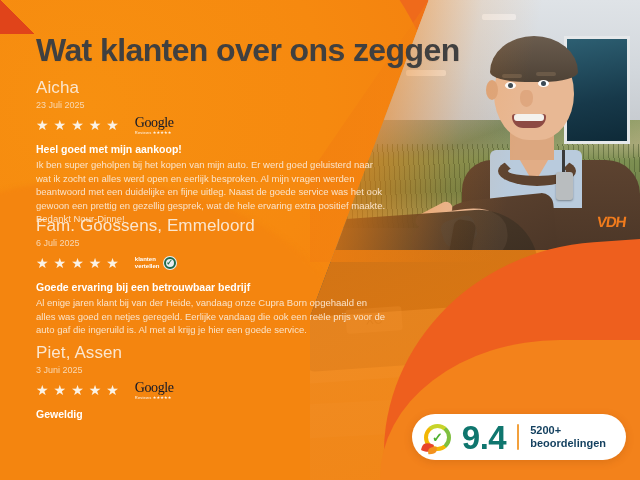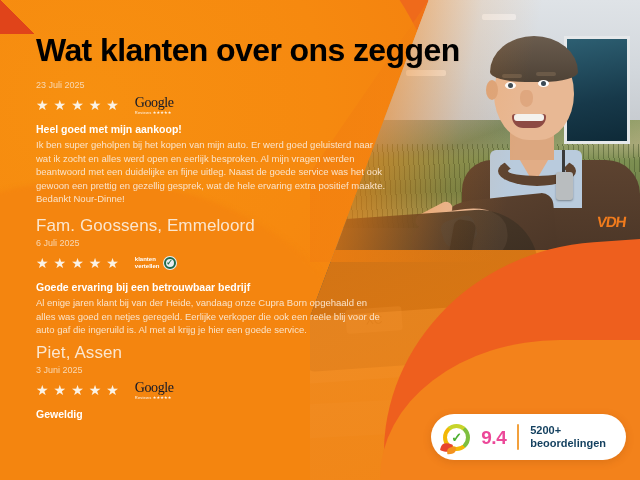--- a/index.html
+++ b/index.html
@@ -164,21 +164,21 @@
     background:linear-gradient(100deg, rgba(243,128,16,.95) 0%, rgba(243,128,16,.55) 24%, rgba(243,128,16,.12) 46%, rgba(243,128,16,0) 62%);
     -webkit-clip-path: polygon(36% 0%, 100% 0%, 100% 100%, 0% 100%, 0% 66%);
     clip-path: polygon(36% 0%, 100% 0%, 100% 100%, 0% 100%, 0% 66%);
   }
 
   
   .content{ position:absolute; inset:0; }
 
   .page-title{
     position:absolute; left:36px; top:32px;
-    color:#000000;
+    color:#404040;
     font-size:32px; font-weight:700; letter-spacing:-.6px;
     text-shadow:0 1px 1px rgba(150,60,0,.08);
   }
 
   .review{ position:absolute; left:36px; width:378px; }
   .review-1{ top:78px; }
   .review-2{ top:216px; }
   .review-3{ top:343px; }
 
   .rv-author{
@@ -239,21 +239,21 @@
   .rb-leaf{
     position:absolute; left:-2px; bottom:-1px; width:11px; height:9px;
     background:#E8442B; border-radius:60% 10% 60% 10%;
     transform:rotate(18deg);
   }
   .rb-leaf2{
     position:absolute; left:4px; bottom:-3px; width:9px; height:7px;
     background:#F3921E; border-radius:60% 10% 60% 10%;
     transform:rotate(-6deg);
   }
-  .rb-score{ color:#ec4899; font-size:19px; font-weight:700; line-height:1; letter-spacing:-.5px; }
+  .rb-score{ color:#0f766e; font-size:33px; font-weight:700; line-height:1; letter-spacing:-.5px; }
   .rb-div{ width:2px; height:26px; background:#F2A03C; border-radius:1px; }
   .rb-count{ line-height:13px; }
   .rb-count-num{ color:#123F5E; font-size:11px; font-weight:700; display:block; }
   .rb-count-lbl{ color:#123F5E; font-size:11px; font-weight:700; display:block; }
 </style>
 </head>
 <body>
 
 <div class="bg-root">
   <div class="bg-base"></div>
@@ -316,20 +316,21 @@
   <div class="bg-swoosh"></div>
   <div class="bg-swoosh2"></div>
   <div class="bg-corner-tl2"></div>
 </div>
 
 <div class="content">
 
   <h1 class="page-title">Wat klanten over ons zeggen</h1>
 
   <div class="review review-1">
+    <div class="rv-author">Aicha</div>
     <div class="rv-date">23 Juli 2025</div>
     <div class="rv-meta">
       <div class="stars">
         <span class="star">★</span>
         <span class="star">★</span>
         <span class="star">★</span>
         <span class="star">★</span>
         <span class="star">★</span>
       </div>
       <div class="google-logo">
@@ -356,21 +357,21 @@
         <div>
           <div class="kv-text">klanten</div>
           <div class="kv-text">vertellen</div>
         </div>
         <div class="kv-mark">
           <span class="kv-check">✓</span>
         </div>
       </div>
     </div>
     <div class="rv-title">Goede ervaring bij een betrouwbaar bedrijf</div>
-    <div class="rv-body">Al enige jaren klant bij van der Heide, vandaag onze Cupra Born opgehaald en alles was goed en netjes geregeld. Eerlijke verkoper die ook een reële blij voor de auto gaf die ingeruild is. Al met al krijg je hier een goede service.</div>
+    <div class="rv-body">Al enige jaren klant bij van der Heide, vandaag onze Cupra Born opgehaald en alles was goed en netjes geregeld. Eerlijke vandaag die ook een reële prijs voor de auto gaf die ingeruild is. Al met al krijg je hier een goede service.</div>
   </div>
 
   <div class="review review-3">
     <div class="rv-author">Piet, Assen</div>
     <div class="rv-date">3 Juni 2025</div>
     <div class="rv-meta">
       <div class="stars">
         <span class="star">★</span>
         <span class="star">★</span>
         <span class="star">★</span>

